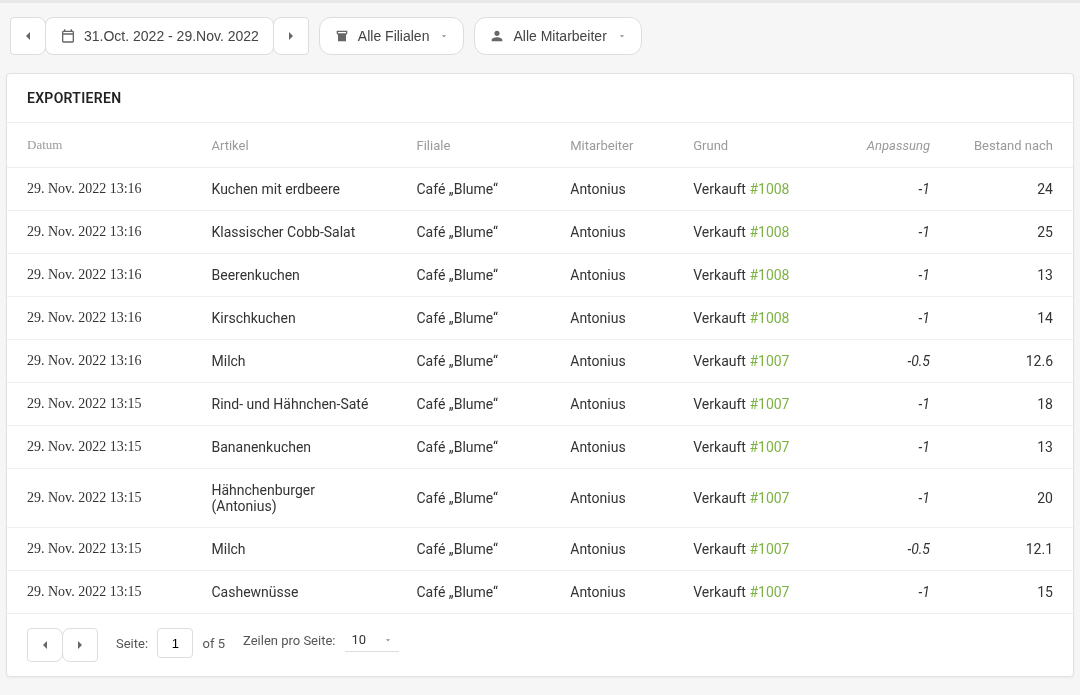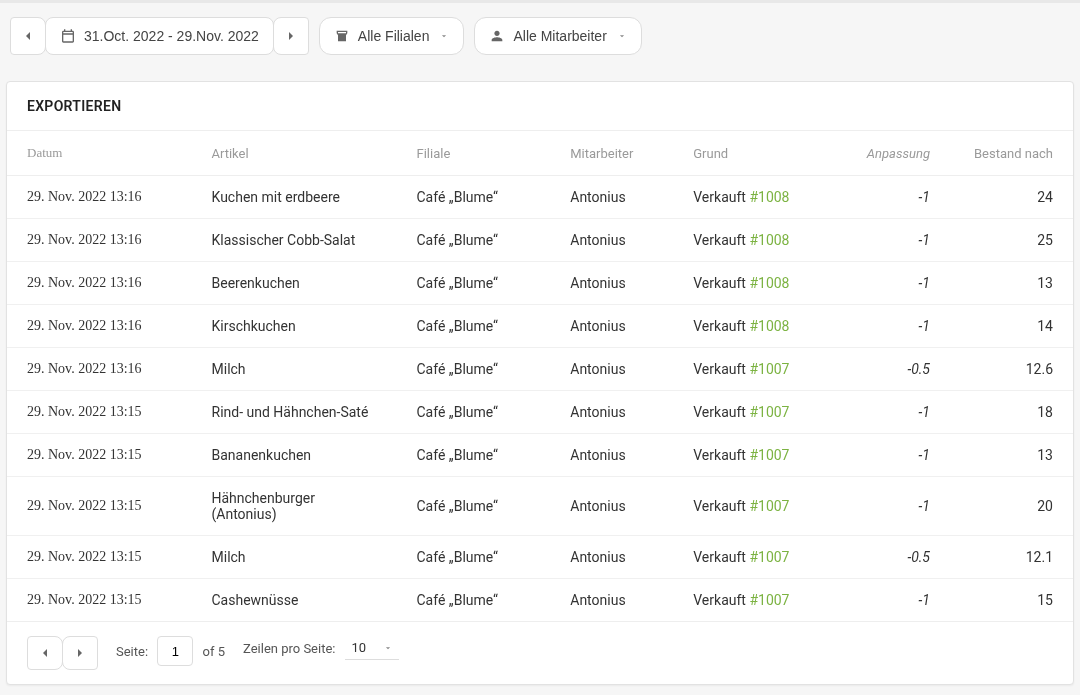--- a/index.html
+++ b/index.html
@@ -38,21 +38,21 @@
     .btn-group .btn { border-radius: 8px; margin-left: -1px; }
     .btn-group .btn:first-child { border-top-left-radius: 4px; border-bottom-left-radius: 4px; margin-left: 0;}
     .btn-group .btn:last-child { border-top-right-radius: 4px; border-bottom-right-radius: 4px; }
     .btn.nav { width: 36px; justify-content: center; padding: 0; color: #888; }
     .icon { display: inline-flex; width: 16px; height: 16px; align-items: center; justify-content: center; }
     .icon svg { width: 100%; height: 100%; fill: #666; }
     .dropdown-caret { margin-left: 2px; display:inline-flex; }
     .dropdown-caret svg { width: 10px; height: 10px; fill: #888; }
 
     .card {
-      margin: 12px 6px 6px 6px;
+      margin: 4px 6px 6px 6px;
       background: #fff;
       border: 1px solid #e2e2e2;
       border-radius: 4px;
       box-shadow: 0 1px 2px rgba(0,0,0,0.05);
     }
     .card-header {
       padding: 16px 20px;
       font-weight: 600;
       font-size: 14px;
       color: #222;

